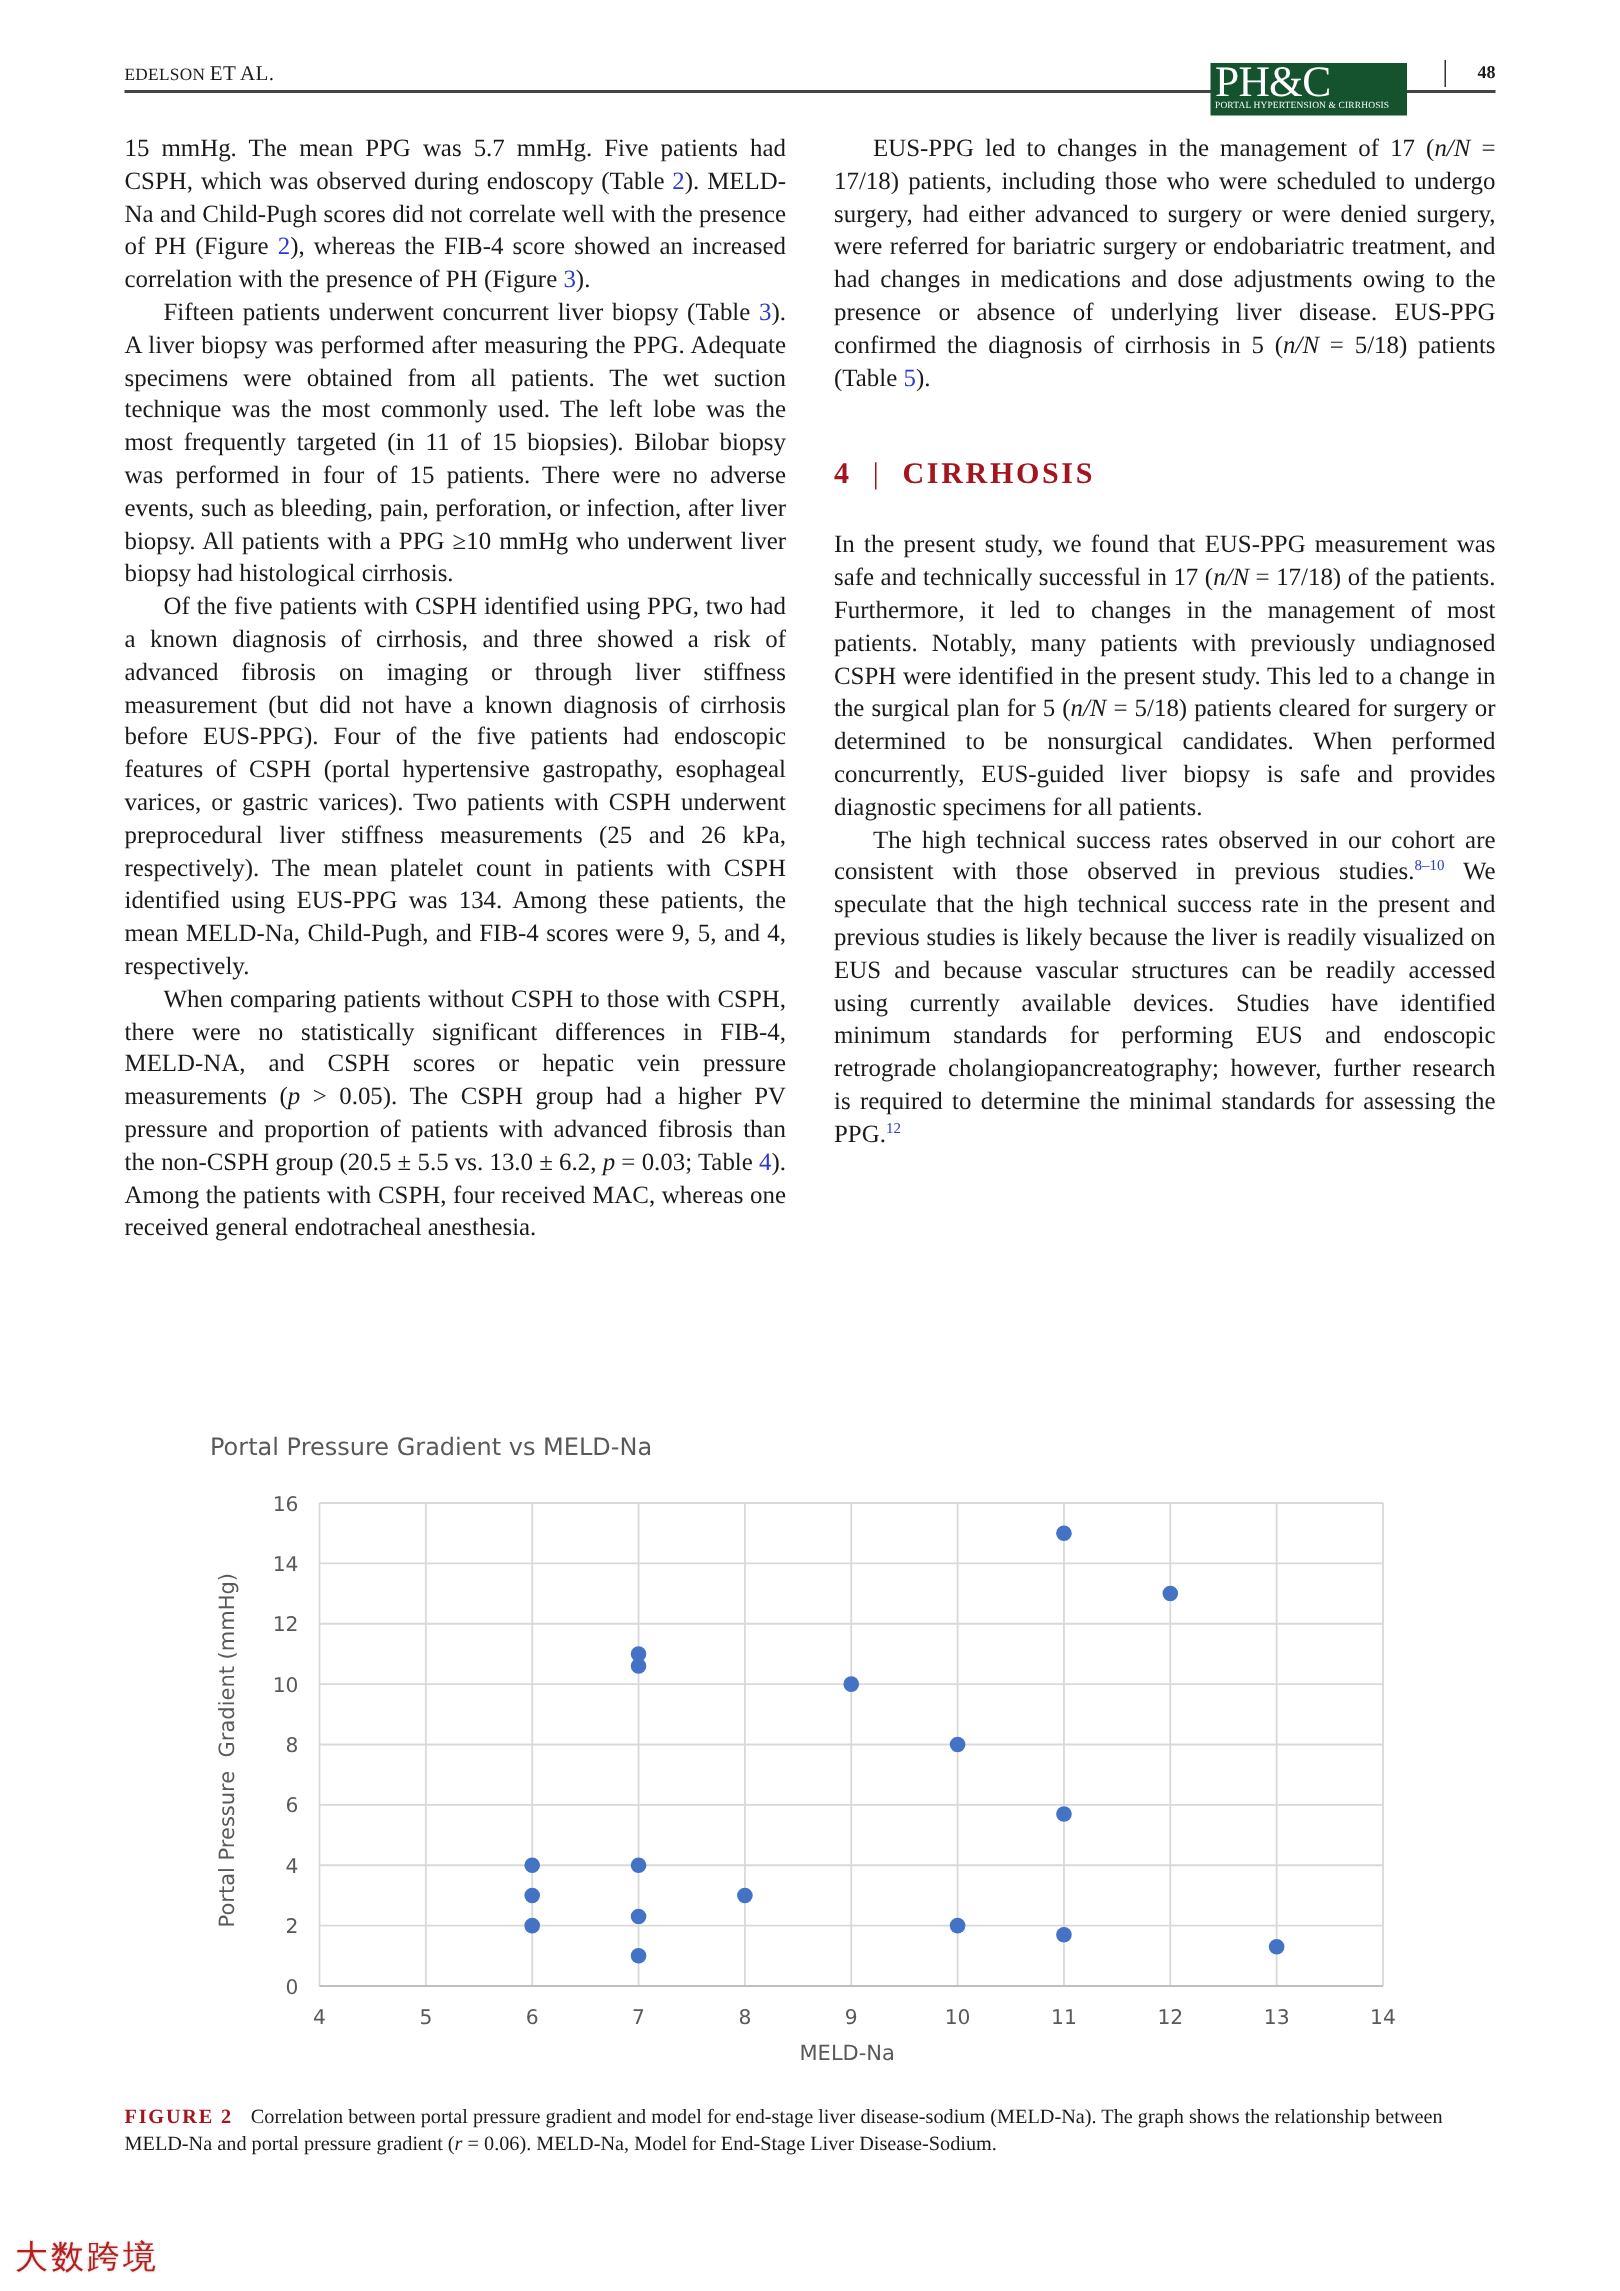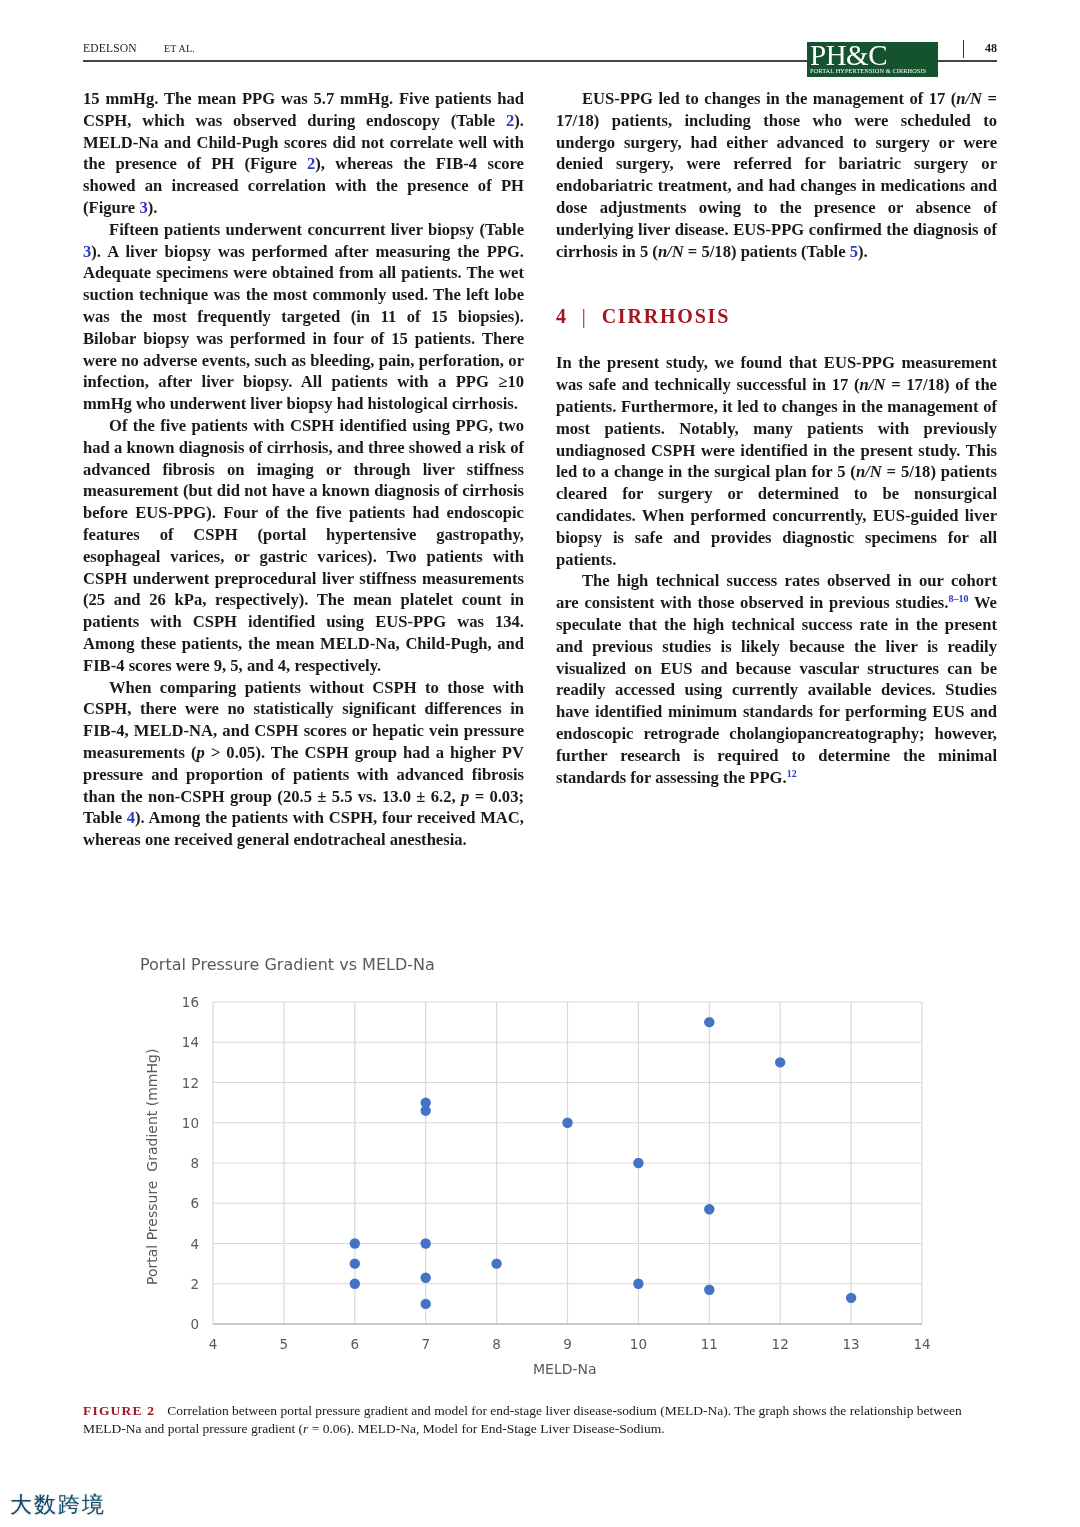--- a/index.html
+++ b/index.html
@@ -1,49 +1,49 @@
 <!DOCTYPE html>
 <html><head>
 <meta charset="utf-8">
 <style>
   html, body { margin: 0; padding: 0; background: #ffffff; }
   body { width: 1080px; height: 1527px; position: relative; overflow: hidden;
          font-family: "Liberation Serif", "DejaVu Serif", serif; color: #1a1a1a; }
   .header { position: absolute; left: 83px; top: 38px; width: 914px; height: 24px; }
   .header .author { position: absolute; left: 0; top: 4px; font-size: 11.5px; letter-spacing: 0.2px; }
-  .header .author .sc { font-size: 10px; margin-left: 24px; }
+  .header .author .sc { font-size: 14px; }
   .header .rule { position: absolute; left: 0; top: 22px; width: 914px; height: 1.5px; background: #444; }
   .logo { position: absolute; left: 724px; top: 4px; width: 131px; height: 35px; background: #14532d;
           color: #fff; z-index: 2; }
   .logo .big { position: absolute; left: 3px; top: -4px; font-size: 29px; letter-spacing: -0.5px; line-height: 34px; }
   .logo .small { position: absolute; left: 3px; top: 25px; font-size: 6.3px; letter-spacing: 0.1px; white-space: nowrap; }
   .header .vbar { position: absolute; left: 880px; top: 2px; width: 1px; height: 18px; background: #333; }
   .header .pageno { position: absolute; right: 0; top: 3px; font-size: 12px; font-weight: bold; }
 
   .col { position: absolute; top: 88px; width: 441px; font-size: 16.6px; line-height: 21.8px; text-align: justify; hyphens: manual; }
   .col.left { left: 83px; }
   .col.right { left: 556px; }
-  .col p { margin: 0; font-weight: bold; }
+  .col p { margin: 0; }
   .col p.indent { text-indent: 26px; }
   .ref { color: #2b3bc9; }
   sup.ref { font-size: 10px; line-height: 0; vertical-align: 6px; }
   .heading { color: #a3151f; font-weight: bold; font-size: 20px; letter-spacing: 1.8px; margin: 42px 0 24px 0; line-height: 24px; }
   .heading .sep { font-weight: normal; margin: 0 14px; color: #a3151f; }
 
   .chart { position: absolute; left: 140px; top: 945px; width: 800px; height: 440px; font-family: "DejaVu Sans", "Liberation Sans", sans-serif; }
   .chart-title { position: absolute; left: 0; top: 10px; width: 800px; text-align: left; font-size: 16px; color: #595959; }
   .ylabel { position: absolute; left: 4px; top: 340px; transform: rotate(-90deg); transform-origin: 0 0; font-size: 14px; color: #595959; white-space: pre; }
   .xlabel { position: absolute; left: 393px; top: 416px; font-size: 14px; color: #595959; }
   .chart svg { position: absolute; left: 0; top: 0; }
   .tick { font-size: 13.5px; fill: #595959; }
 
   .caption { position: absolute; left: 83px; top: 1402px; width: 914px; font-size: 13.5px; line-height: 18px; }
   .caption .lab { color: #a3151f; font-weight: bold; letter-spacing: 1.2px; margin-right: 12px; }
 
-  .watermark { position: absolute; left: 10px; top: 1490px; font-family: "DejaVu Sans", sans-serif; font-size: 22px; color: #0c4a6e;
+  .watermark { position: absolute; left: 10px; top: 1490px; font-family: "DejaVu Sans", sans-serif; font-size: 22px; color: #b91c1c;
                text-shadow: 0 0 2px #bdbdbd; letter-spacing: 2px; text-align: center; }
 </style>
 </head>
 <body>
 
 <div class="header">
   <div class="author">
     <span>EDELSON</span>
     <span class="sc">ET AL.</span>
   </div>

